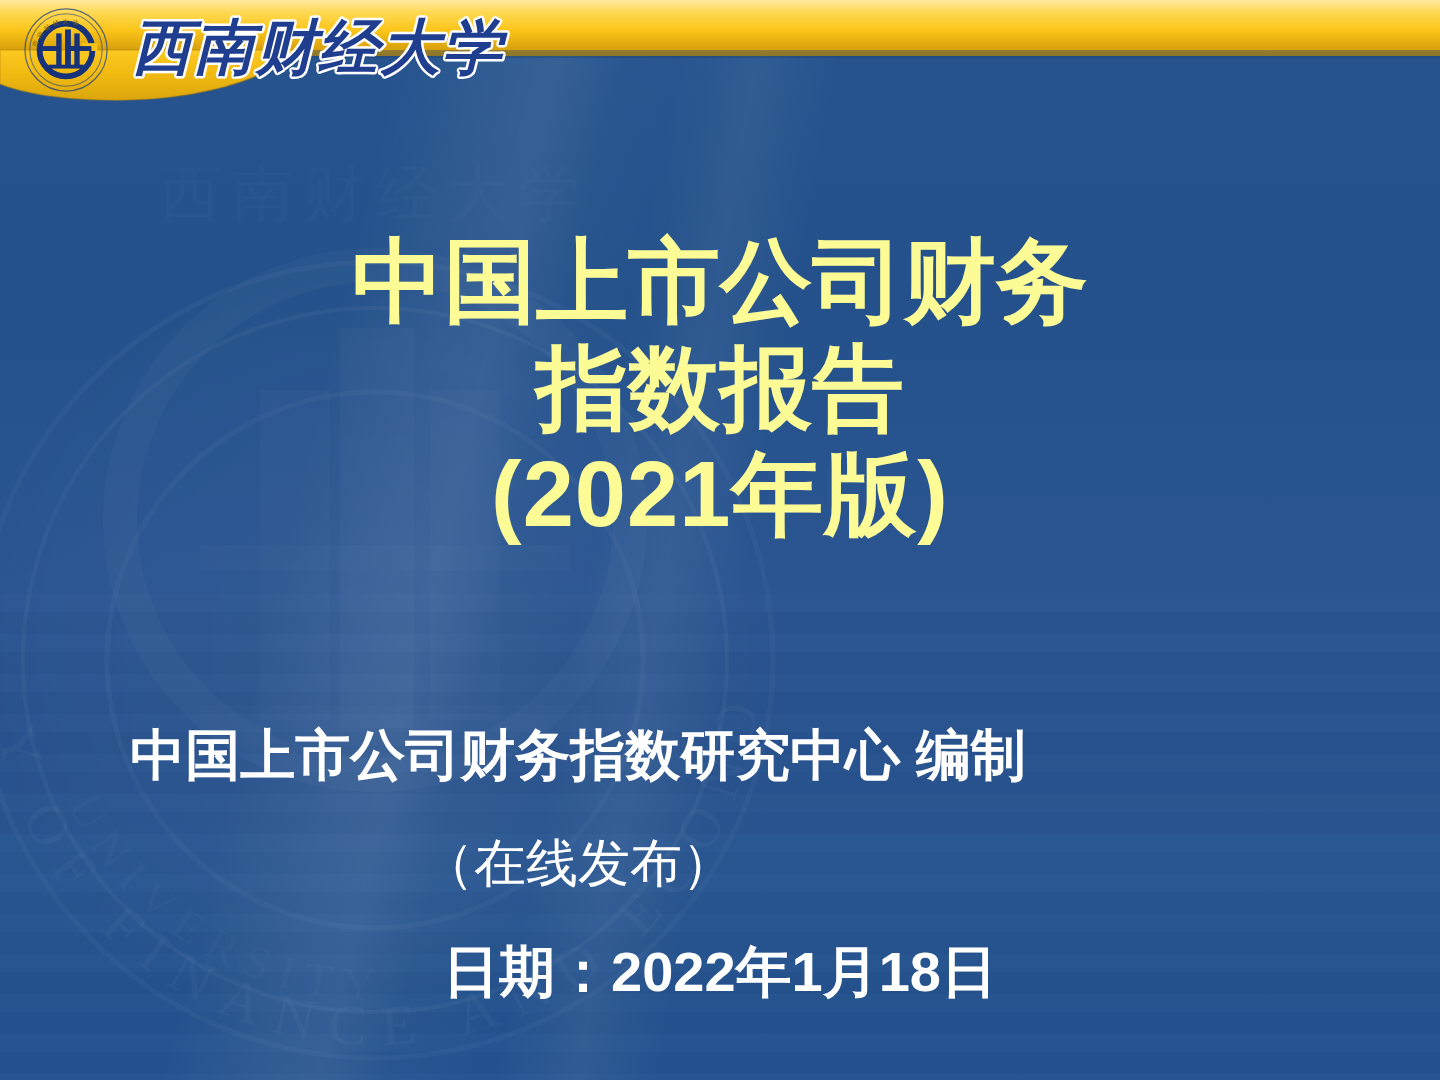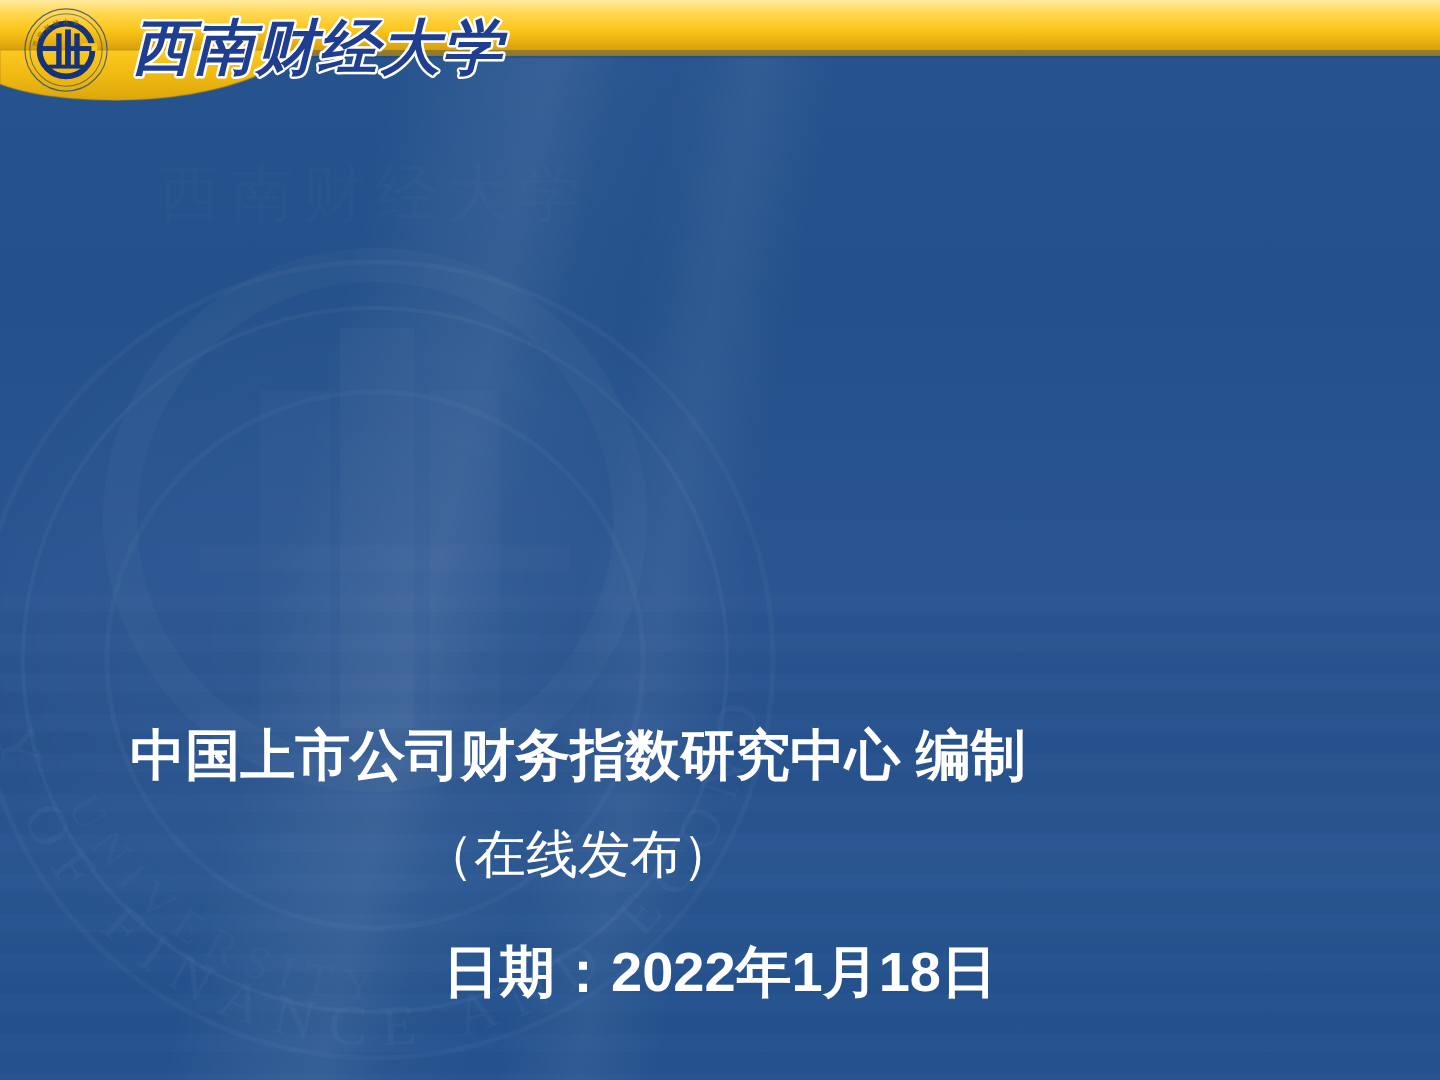--- a/index.html
+++ b/index.html
@@ -144,21 +144,21 @@
     font-size: 55px;
     font-weight: bold;
     line-height: 1.2;
     white-space: nowrap;
   }
   .online {
     color: #ffffff;
     font-size: 52px;
     font-weight: normal;
     line-height: 1.2;
-    margin-top: 35px;
+    margin-top: 44px;
     white-space: nowrap;
   }
   .date-line {
     position: absolute;
     left: 0;
     top: 935px;
     width: 1440px;
     text-align: center;
     color: #ffffff;
     font-size: 56px;
@@ -267,20 +267,25 @@
       </text>
     </svg>
   </div>
 
   <div class="banner-script">
     <svg viewBox="0 0 420 78" xmlns="http://www.w3.org/2000/svg">
       <text x="4" y="60" font-family="Liberation Serif, DejaVu Serif, serif" font-size="60" font-weight="bold" font-style="italic" letter-spacing="2" fill="#1f3e8f" stroke="#ffffff" stroke-width="5" stroke-linejoin="round" paint-order="stroke fill">西南财经大学</text>
     </svg>
   </div>
 
+  <div class="title-block">
+    <div class="title-line">中国上市公司财务</div>
+    <div class="title-line">指数报告</div>
+    <div class="title-line latin">(2021年版)</div>
+  </div>
 
   <div class="byline-block">
     <div class="byline">中国上市公司财务指数研究中心 编制</div>
     <div class="online">（在线发布）</div>
   </div>
 
   <div class="date-line">日期：2022年1月18日</div>
 
 </div>
 

